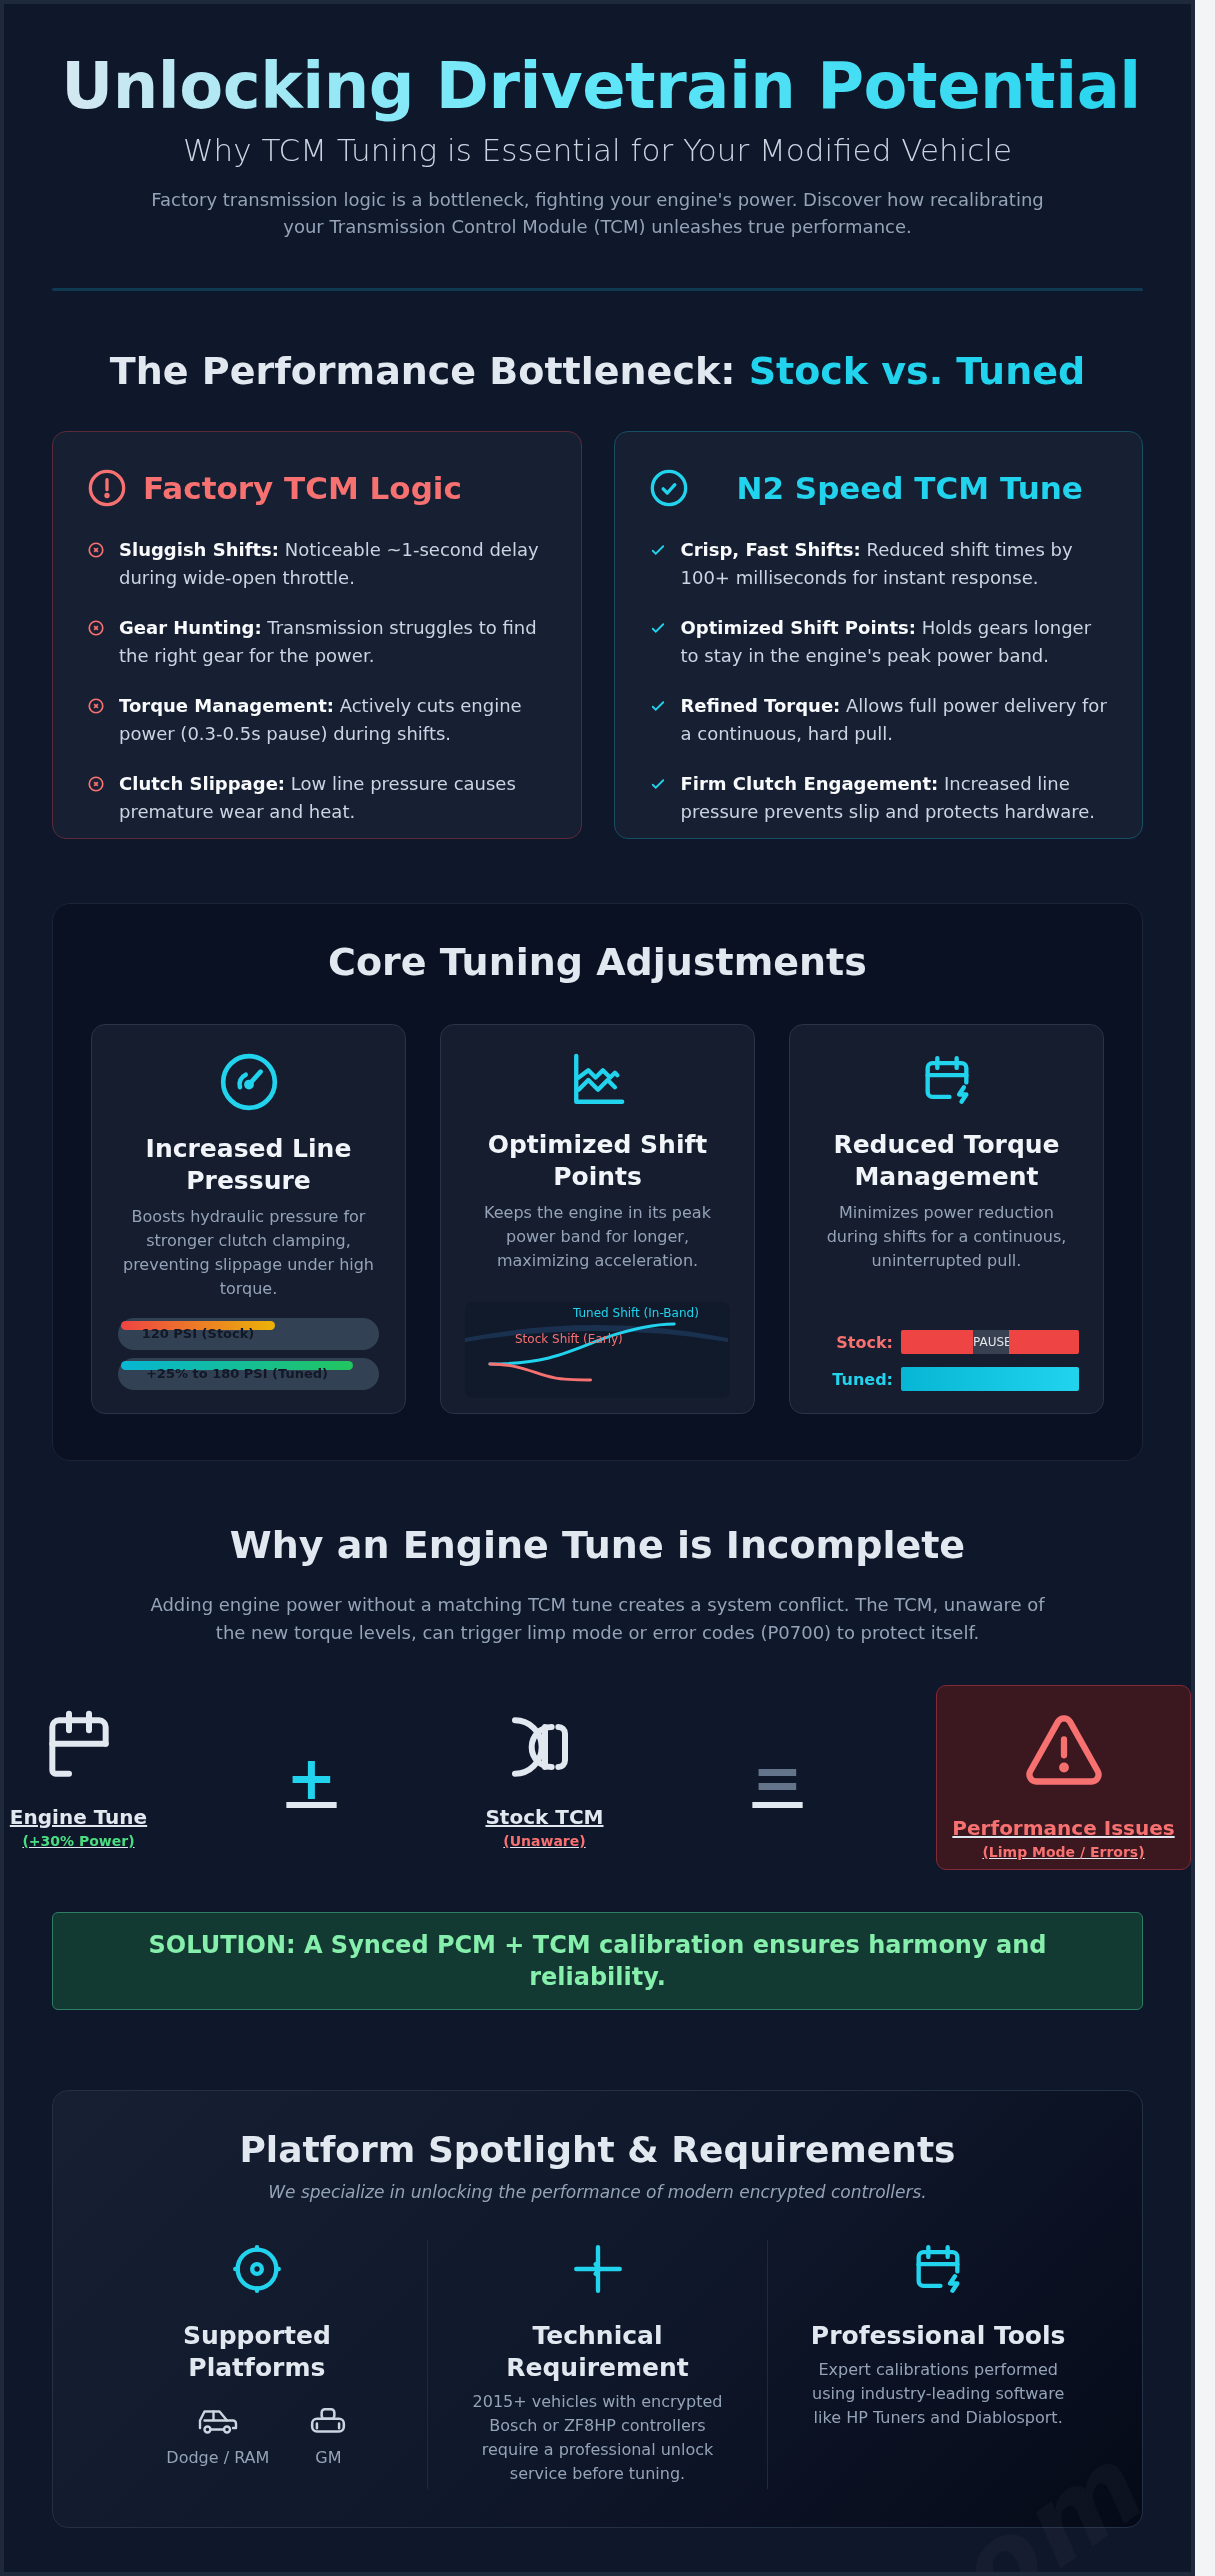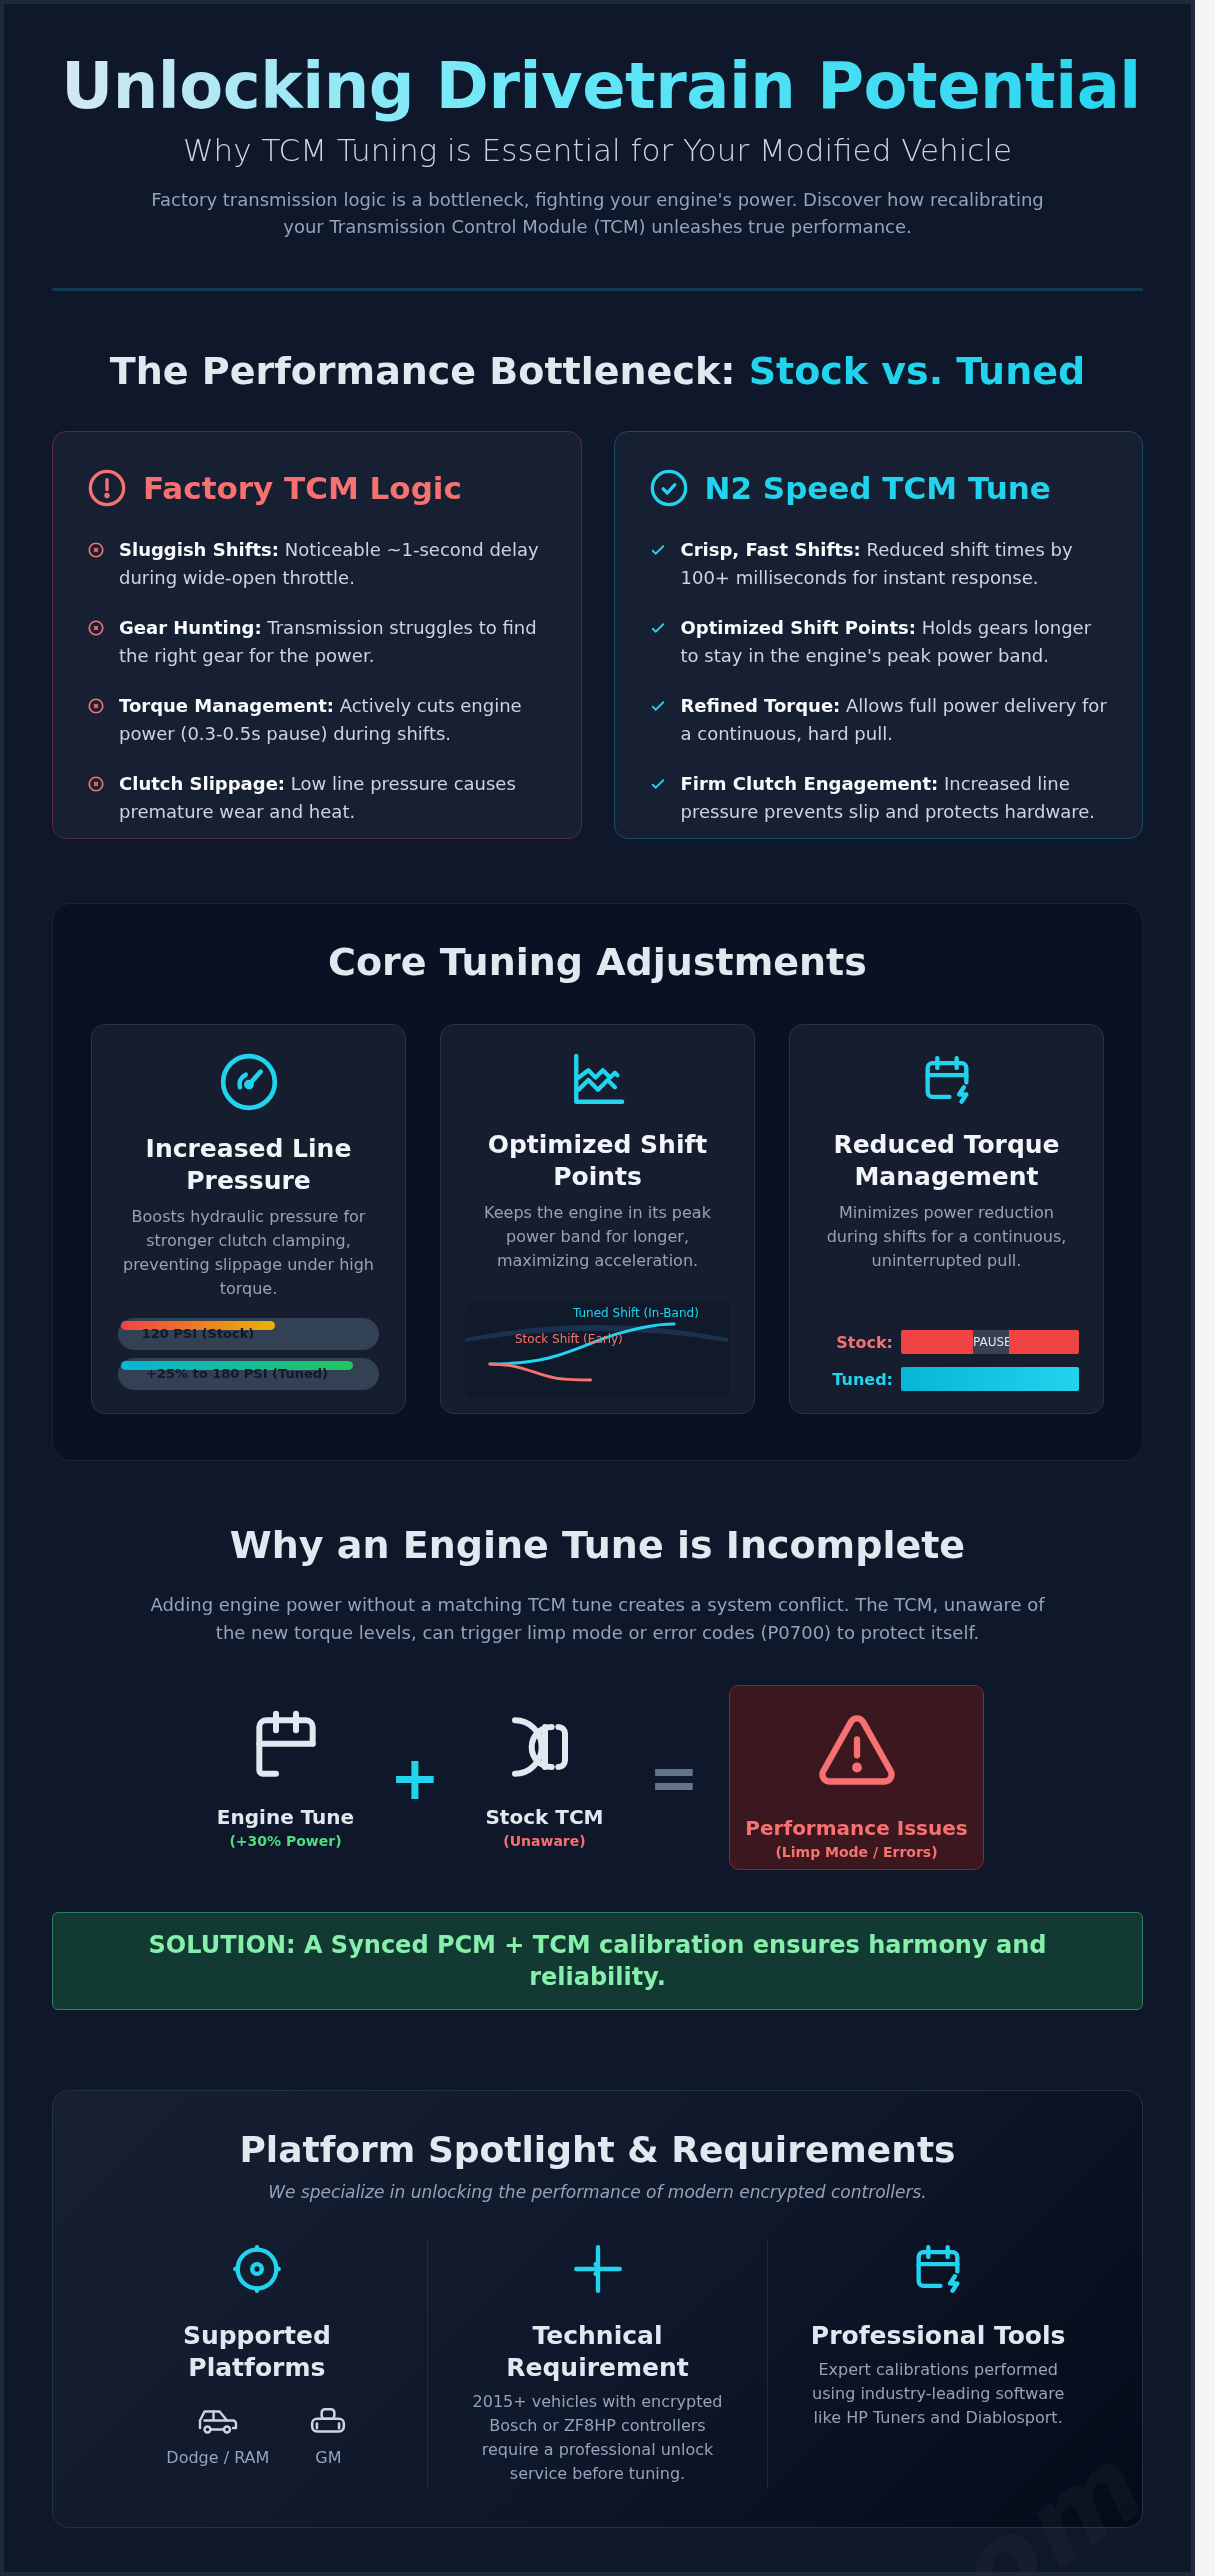--- a/index.html
+++ b/index.html
@@ -36,21 +36,21 @@
   
   .compare { display: flex; gap: 32px; margin: 38px 48px 0; }
   .ccard {
     flex: 1; height: 408px; border-radius: 14px; background: #172033; padding: 36px 34px 0 34px;
   }
   .ccard.bad { border: 1px solid #5b2a3a; }
   .ccard.good { border: 1px solid #164e63; }
   .ccard-head { display: flex; align-items: center; gap: 16px; margin-bottom: 28px; }
   .ccard-head span.t { font-size: 31px; font-weight: bold; }
   .bad .t { color: #f87171; }
-  .good .t { color: #22d3ee; }
+  .good .t { color: #22d3ee; margin-left: 32px; }
   .citem { display: flex; gap: 14px; margin-bottom: 22px; align-items: flex-start; }
   .citem .ic { width: 18px; height: 18px; margin-top: 5px; flex-shrink: 0; }
   .citem .txt { font-size: 18px; line-height: 28px; color: #cbd5e1; }
   .citem .txt b { color: #f8fafc; }
 
   
   .core {
     margin: 64px 48px 0; height: 558px; border-radius: 18px; background: #0a1122;
     border: 1px solid #1b2438; padding-top: 36px;
   }
@@ -79,21 +79,21 @@
   .trq-row .bar { width: 178px; height: 24px; border-radius: 2px; position: relative; }
   .trq-row.s .lab { color: #f87171; }
   .trq-row.s .bar { background: #ef4444; }
   .trq-row.s .pause { position: absolute; left: 72px; width: 36px; top: 0; bottom: 0; background: #374151; font-size: 12px; color: #e5e7eb; line-height: 24px; text-align: center; overflow: hidden; }
   .trq-row.t .lab { color: #22d3ee; }
   .trq-row.t .bar { background: linear-gradient(90deg, #06b6d4, #22d3ee); }
 
   
   .why { margin-top: 62px; text-align: center; }
   .why p { font-size: 18px; color: #94a3b8; line-height: 28px; width: 906px; margin: 24px auto 0; }
-  .eq { display: flex; align-items: center; justify-content: center; margin-top: 36px; height: 189px; }
+  .eq { display: flex; align-items: center; justify-content: space-between; margin-top: 36px; height: 189px; text-decoration: underline; }
   .eqitem { width: 149px; text-align: center; }
   .eqitem .name { font-size: 20px; font-weight: bold; color: #e2e8f0; margin-top: 14px; }
   .eqitem .sub { font-size: 14px; font-weight: bold; margin-top: 4px; }
   .op { font-size: 60px; font-weight: bold; width: 110px; text-align: center; }
   .op.plus { color: #22d3ee; }
   .op.eqs { color: #64748b; }
   .result { width: 255px; height: 185px; background: #3b1820; border: 1px solid #7f2a35; border-radius: 10px; text-align: center; padding-top: 22px; }
   .result .name { color: #f87171; }
   .result .sub { color: #f87171; }
 

